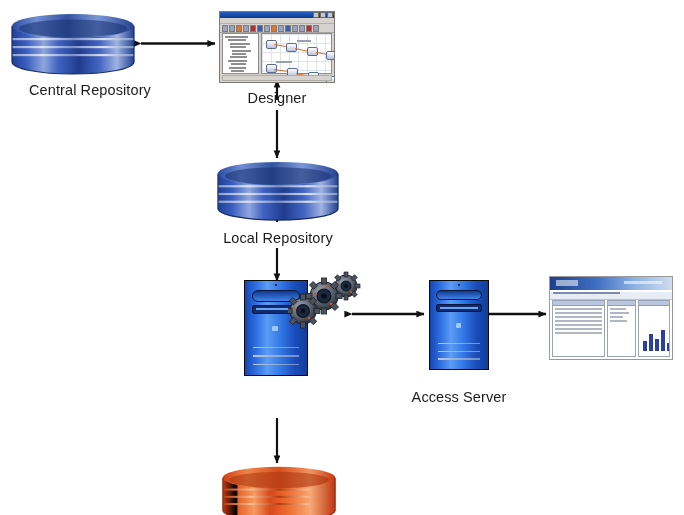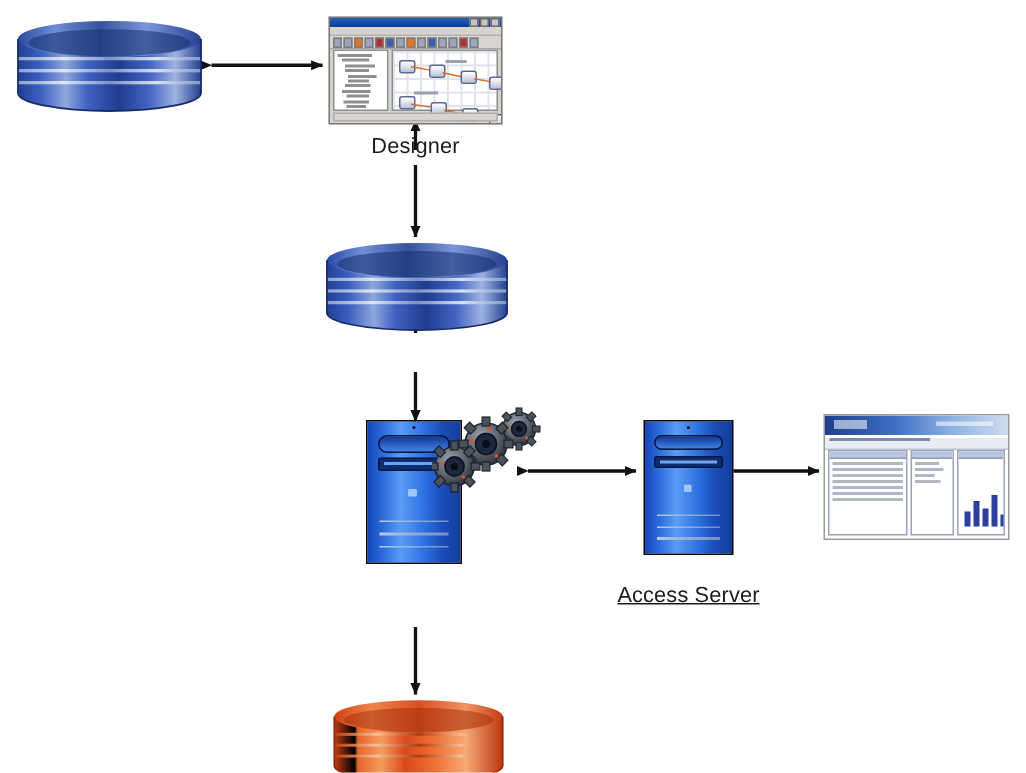--- a/index.html
+++ b/index.html
@@ -349,20 +349,21 @@
       </defs>
       <path d="M2,14 L2,50 A61,12 0 0 0 124,50 L124,14 Z" fill="url(#bgrad)"></path>
       <ellipse cx="63" cy="14" rx="61" ry="12" fill="url(#btop)"></ellipse>
       <ellipse cx="63" cy="16.5" rx="54" ry="9" fill="#16306f" opacity=".55"></ellipse>
       <rect x="2" y="26" width="122" height="2.2" fill="url(#bring)" opacity=".95"></rect>
       <rect x="2" y="34" width="122" height="2.2" fill="url(#bring)" opacity=".95"></rect>
       <rect x="2" y="42" width="122" height="2.2" fill="url(#bring)" opacity=".95"></rect>
       <path d="M2,14 L2,50 A61,12 0 0 0 124,50 L124,14" fill="none" stroke="#152c66" stroke-width="1.2"></path>
     </svg>
   </div>
+  <div class="label" style="left:0px;top:82px;width:180px;">Central Repository</div>
 
   <div class="node miniwin" style="left:219px;top:11px;width:116px;height:72px;">
     <div class="titlebar">
       <div class="tb-btn"></div>
       <div class="tb-btn"></div>
       <div class="tb-btn"></div>
     </div>
     <div class="menubar"></div>
     <div class="toolbar">
       <div class="tool"></div>
@@ -423,20 +424,21 @@
     <svg class="body" viewBox="0 0 126 64" preserveAspectRatio="none">
       <path d="M2,14 L2,50 A61,12 0 0 0 124,50 L124,14 Z" fill="url(#bgrad)"></path>
       <ellipse cx="63" cy="14" rx="61" ry="12" fill="url(#btop)"></ellipse>
       <ellipse cx="63" cy="16.5" rx="54" ry="9" fill="#16306f" opacity=".55"></ellipse>
       <rect x="2" y="26" width="122" height="2.2" fill="url(#bring)" opacity=".95"></rect>
       <rect x="2" y="34" width="122" height="2.2" fill="url(#bring)" opacity=".95"></rect>
       <rect x="2" y="42" width="122" height="2.2" fill="url(#bring)" opacity=".95"></rect>
       <path d="M2,14 L2,50 A61,12 0 0 0 124,50 L124,14" fill="none" stroke="#152c66" stroke-width="1.2"></path>
     </svg>
   </div>
+  <div class="label" style="left:199px;top:230px;width:158px;">Local Repository</div>
 
   <div class="node tower" style="left:244px;top:280px;width:64px;height:96px;">
     <div class="dot" style="left:48%;top:3%;"></div>
     <div class="bay" style="top:10%;height:12%;"></div>
     <div class="bay2" style="top:26%;height:9%;">
         <i></i>
       </div>
     <div class="power" style="top:48%;"></div>
     <div class="vent" style="top:70%;"></div>
     <div class="vent" style="top:79%;"></div>
@@ -516,21 +518,21 @@
     <div class="dot" style="left:48%;top:3%;"></div>
     <div class="bay" style="top:10%;height:12%;"></div>
     <div class="bay2" style="top:26%;height:9%;">
         <i></i>
       </div>
     <div class="power" style="top:48%;"></div>
     <div class="vent" style="top:70%;"></div>
     <div class="vent" style="top:79%;"></div>
     <div class="vent" style="top:88%;"></div>
   </div>
-  <div class="label" style="left:389px;top:389px;width:140px;text-decoration:underline;">Access Server</div>
+  <div class="label" style="left:389px;top:389px;width:140px;">Access Server</div>
 
   <div class="node webwin" style="left:549px;top:276px;width:124px;height:84px;">
     <div class="banner">
       <div class="blk" style="left:6px;top:3px;width:22px;height:6px;"></div>
       <div class="blk" style="left:74px;top:4px;width:38px;height:3px;"></div>
     </div>
     <div class="navstrip">
       <div class="seg"></div>
     </div>
     <div class="content">

